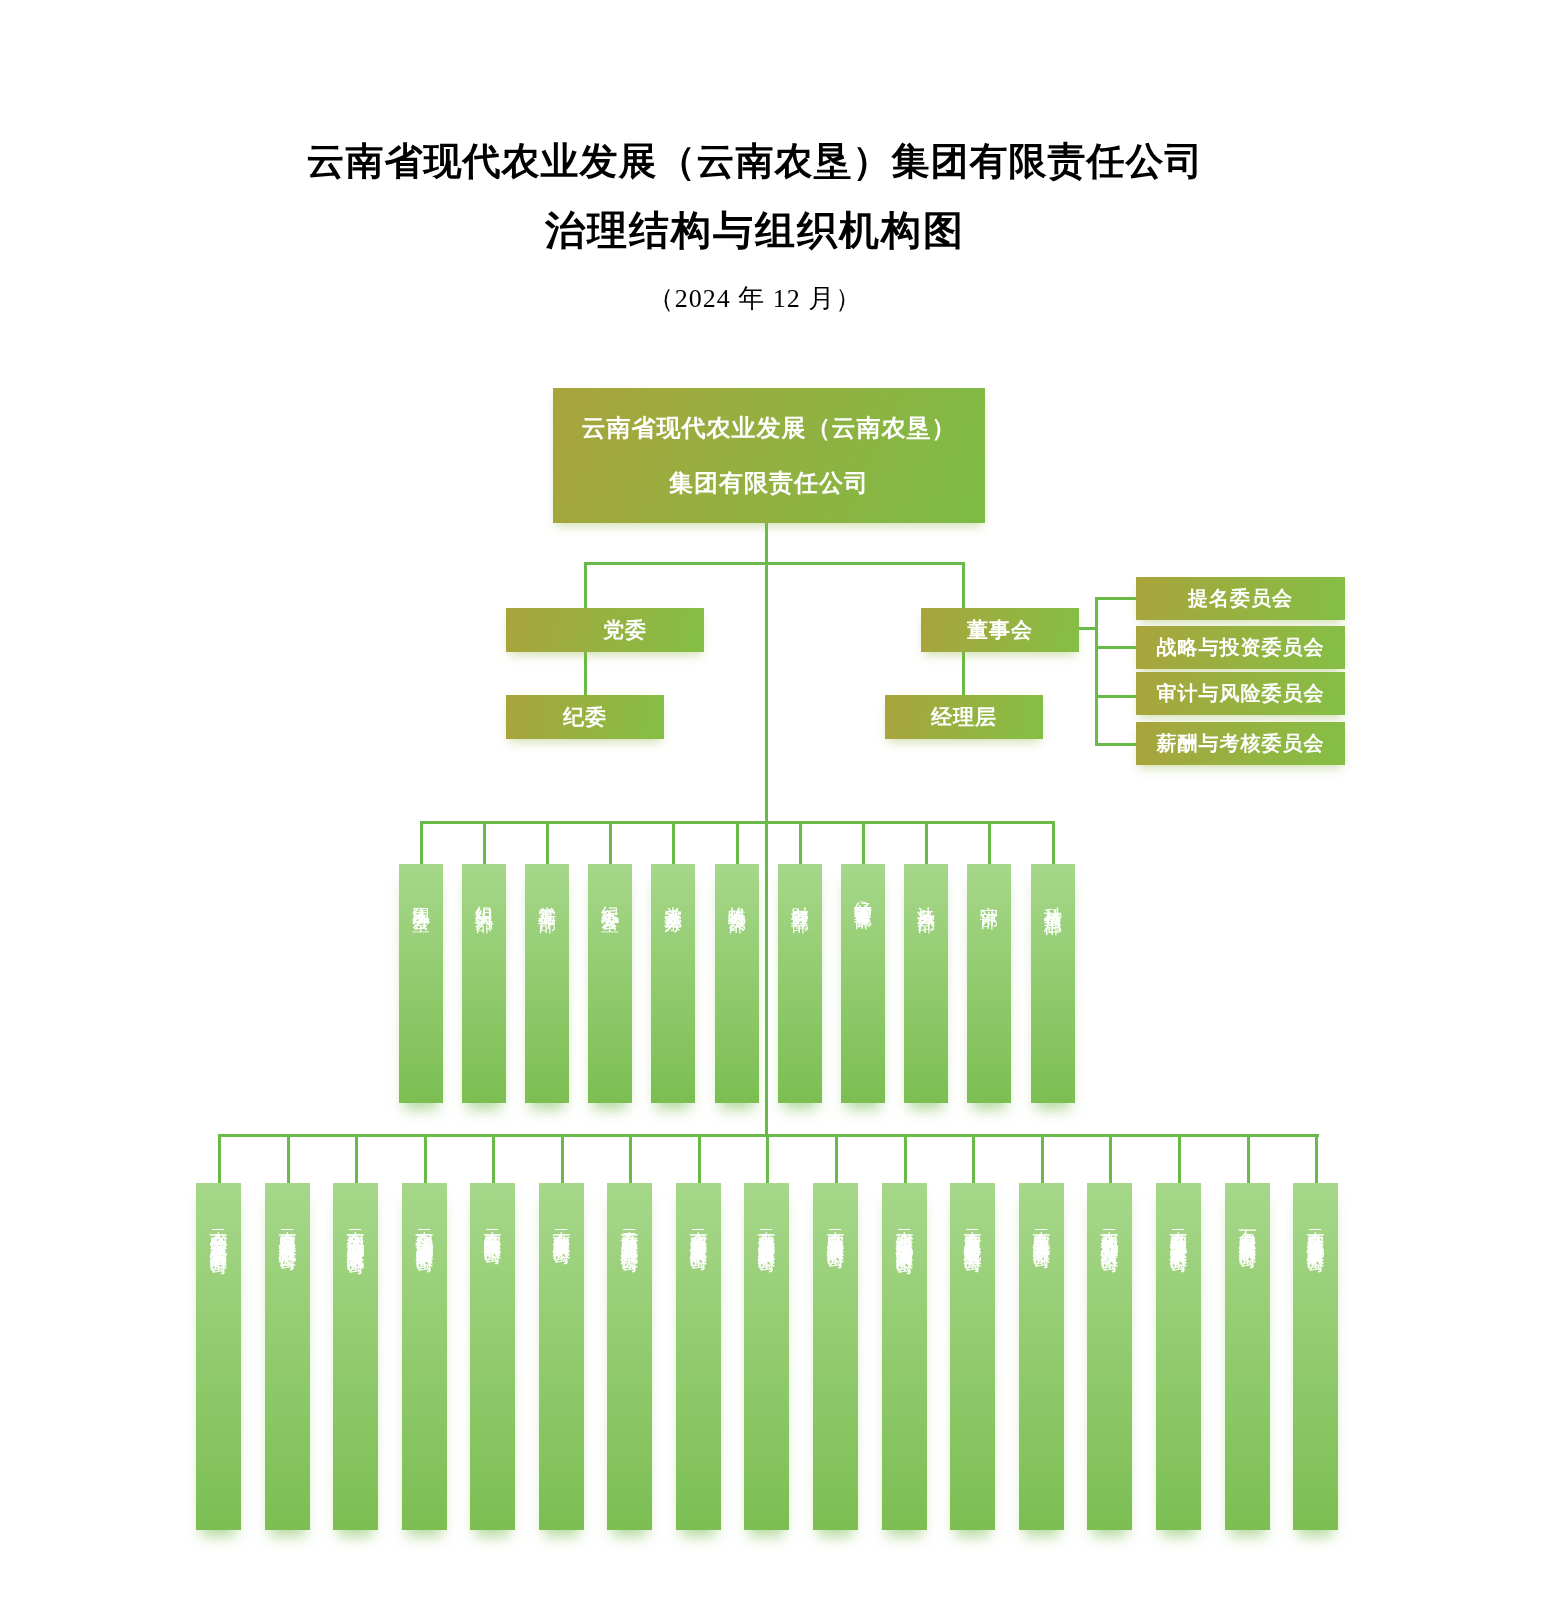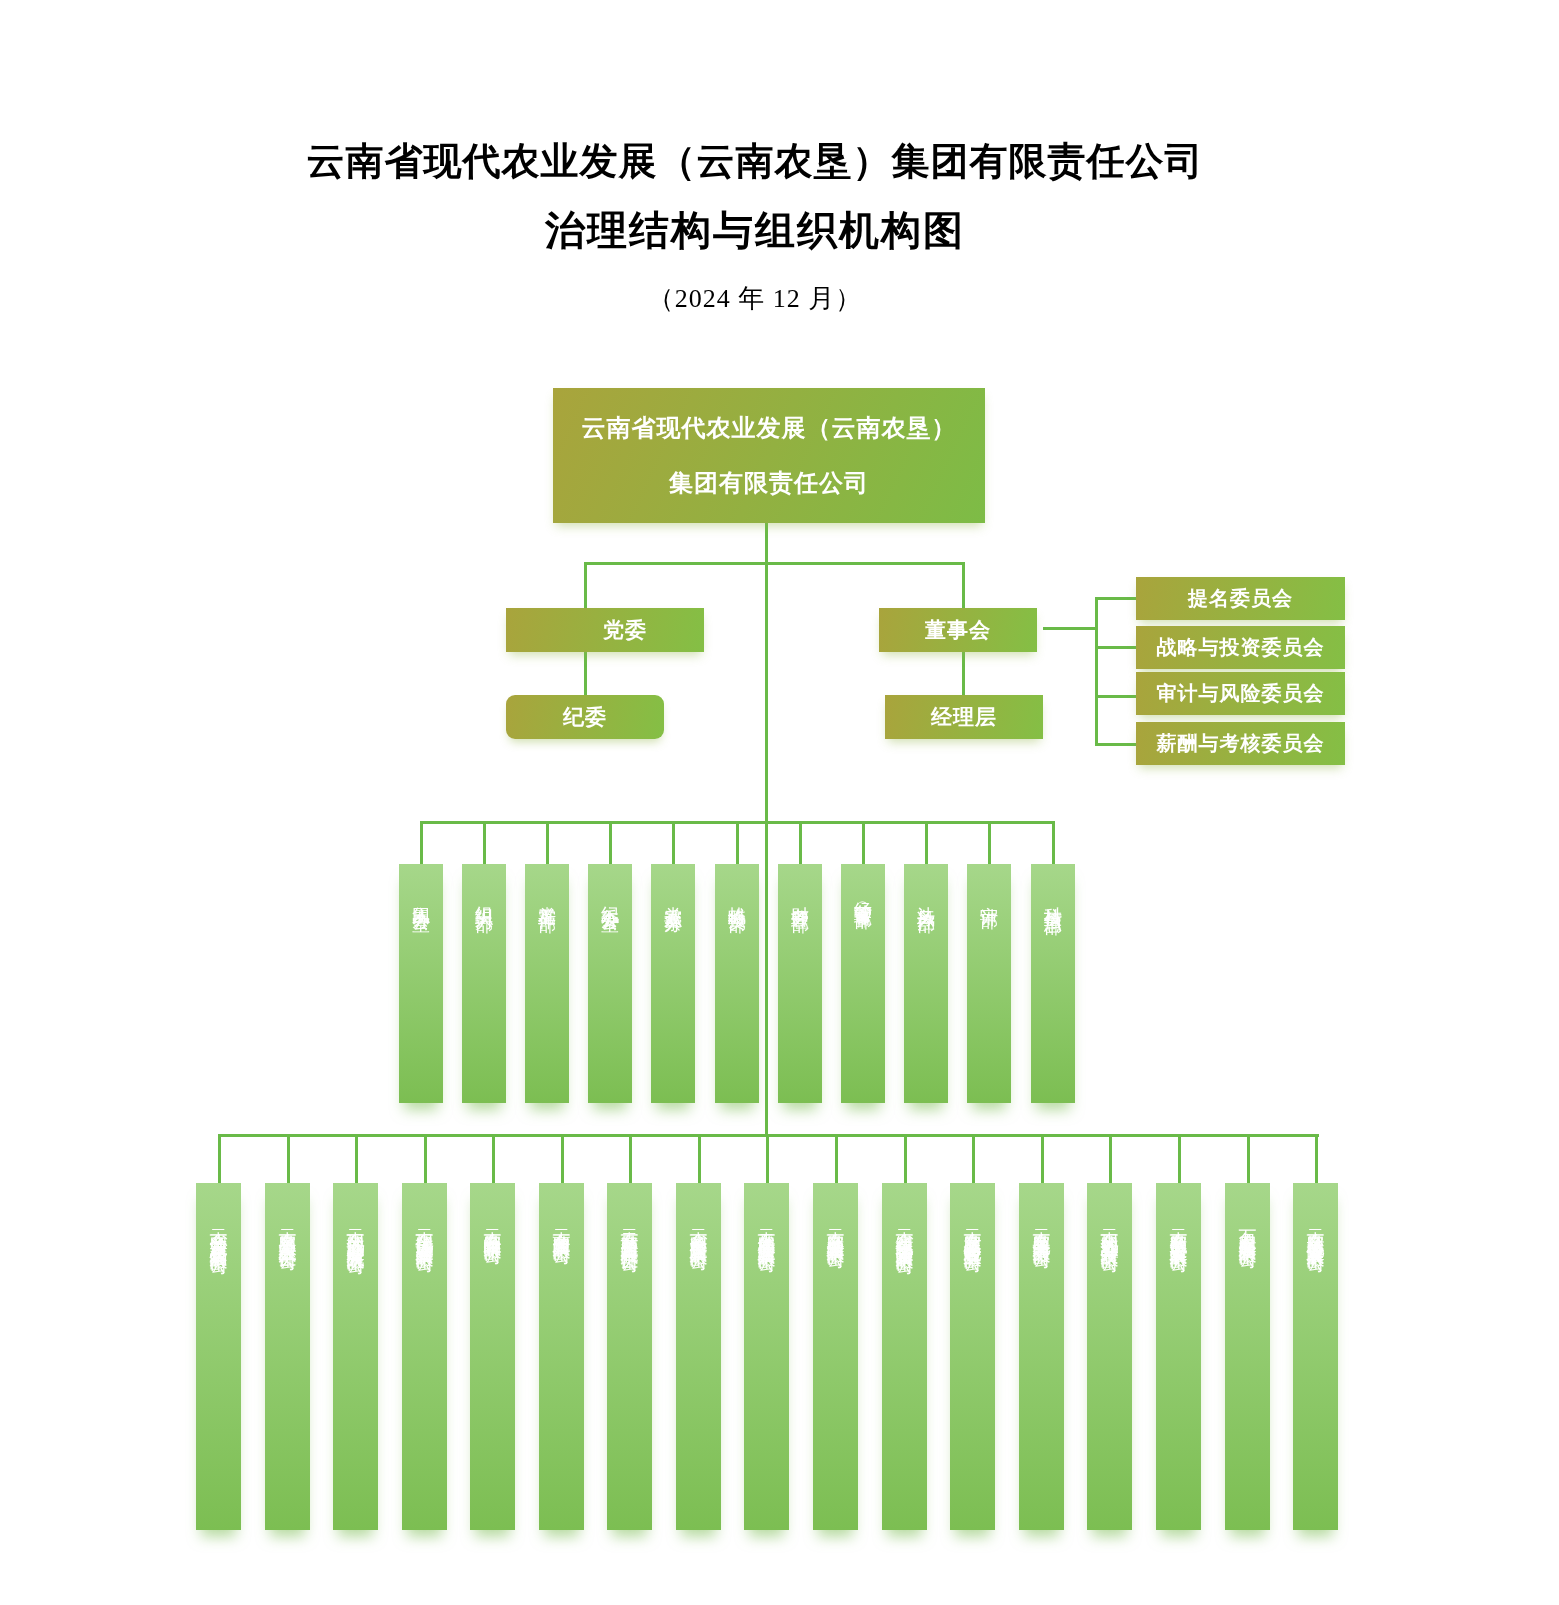--- a/index.html
+++ b/index.html
@@ -101,22 +101,22 @@
   <div class="line" style="left:1178px;top:1134px;width:3px;height:50px;"></div>
   <div class="line" style="left:1247px;top:1134px;width:3px;height:50px;"></div>
   <div class="line" style="left:1315px;top:1134px;width:3px;height:50px;"></div>
 
   <div class="node root">
     <div>云南省现代农业发展（云南农垦）</div>
     <div>集团有限责任公司</div>
   </div>
 
   <div class="node small" style="left:506px;top:608px;padding-left:40px;">党委</div>
-  <div class="node small" style="left:879px;top:608px;">董事会</div>
-  <div class="node small" style="left:506px;top:695px;border-radius:9px;">纪委</div>
+  <div class="node small" style="left:921px;top:608px;">董事会</div>
+  <div class="node small" style="left:506px;top:695px;">纪委</div>
   <div class="node small" style="left:885px;top:695px;">经理层</div>
 
   <div class="node committee" style="top:577px;">提名委员会</div>
   <div class="node committee" style="top:626px;">战略与投资委员会</div>
   <div class="node committee" style="top:672px;">审计与风险委员会</div>
   <div class="node committee" style="top:722px;">薪酬与考核委员会</div>
 
   <div class="bar dept" style="left:399px;">
       <span class="vtext"><span>集团办公室</span><span class="vtext-sub"></span></span>
     </div>

